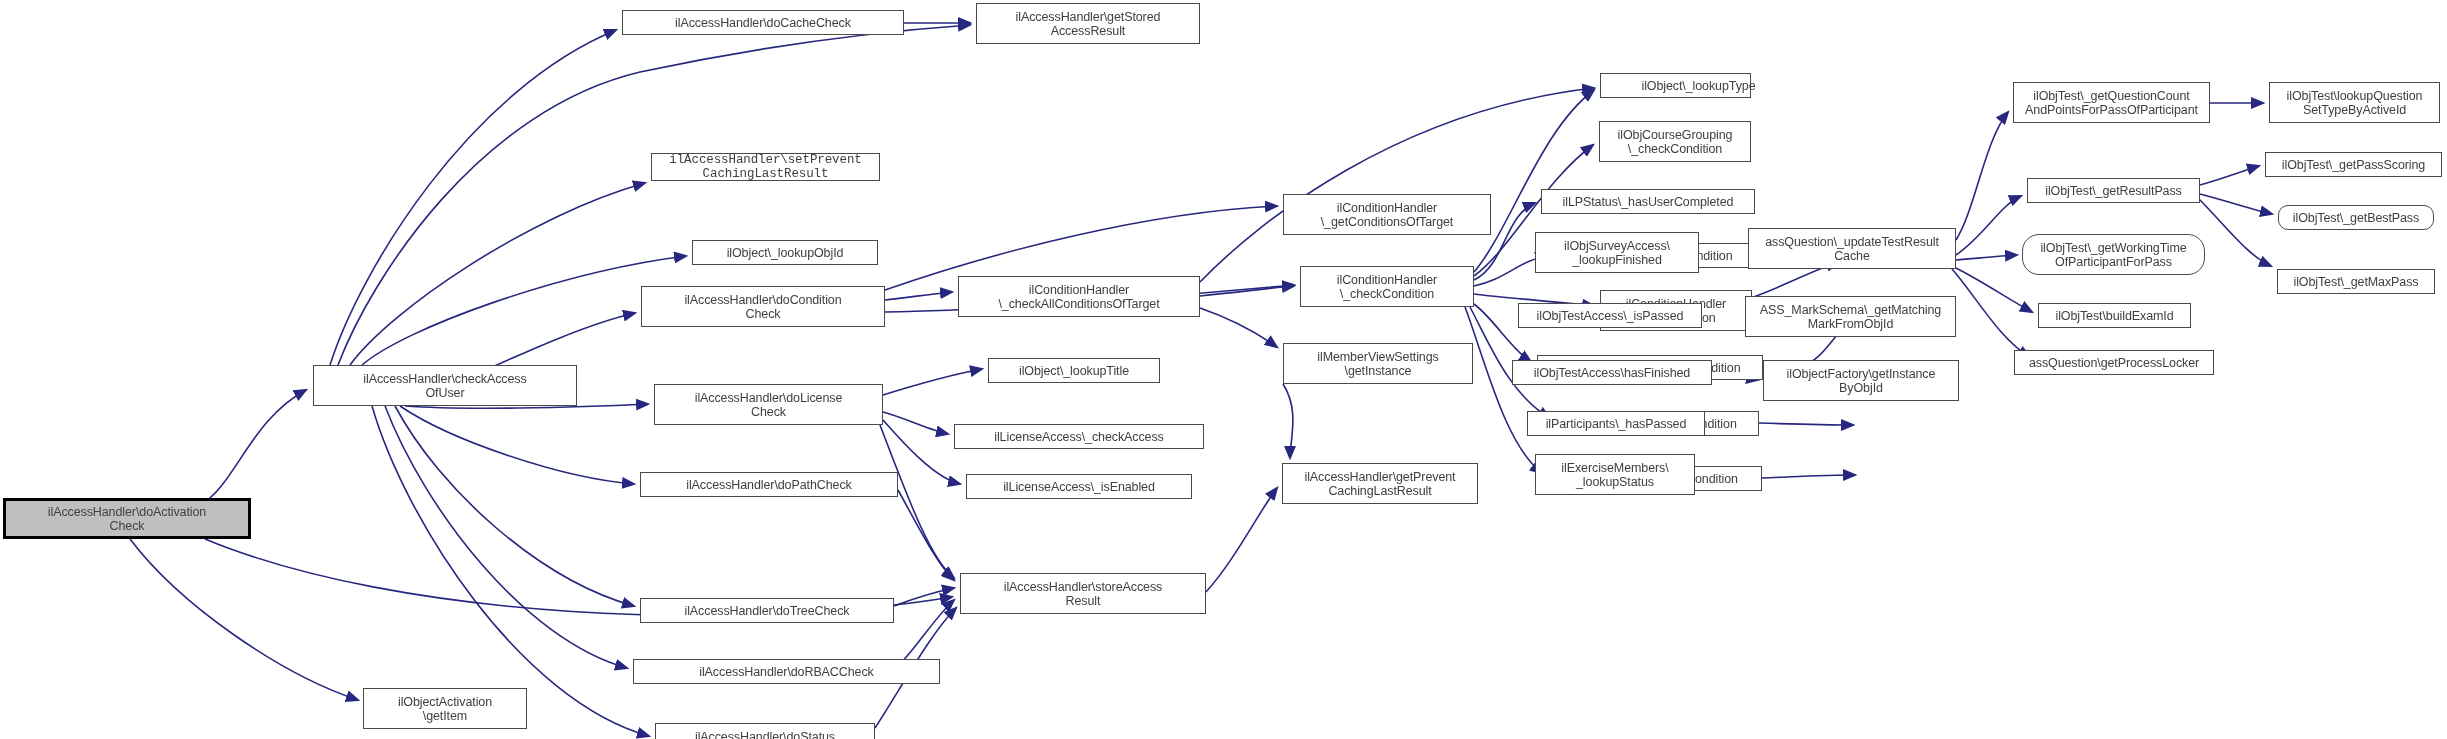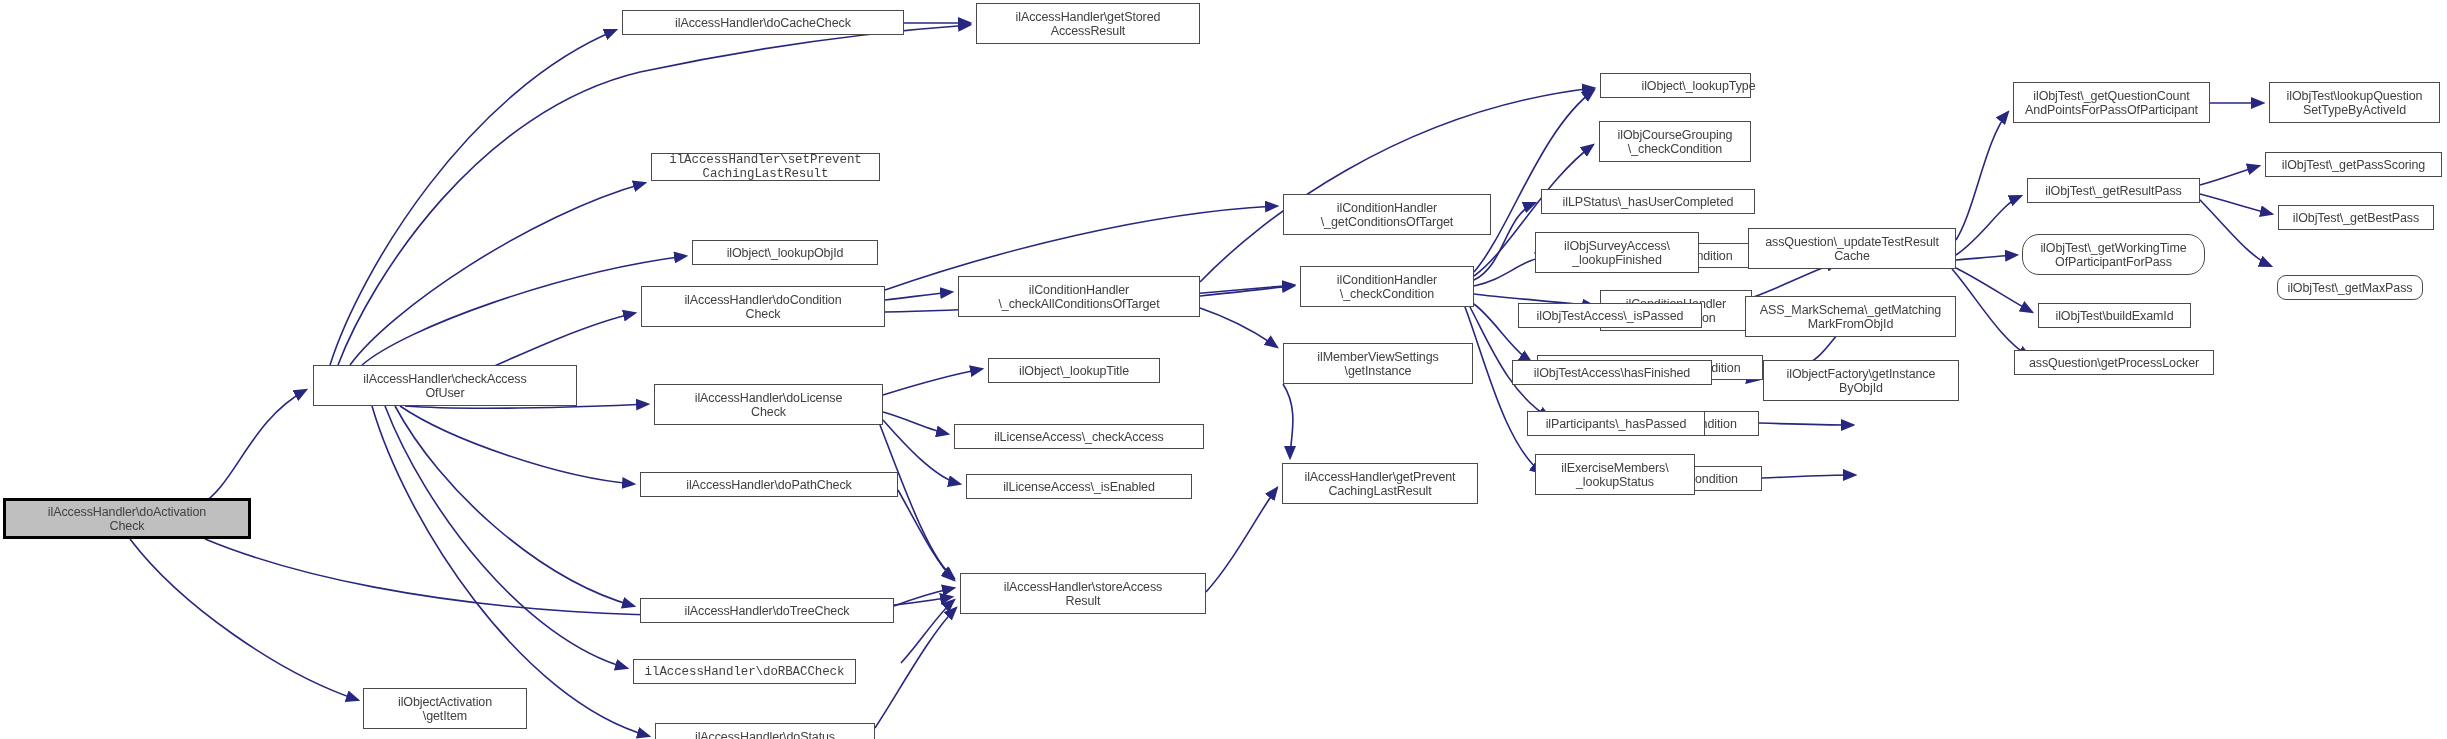--- a/index.html
+++ b/index.html
@@ -124,21 +124,21 @@
 AccessResult</div>
       <div class="node" style="left: 651px; top: 153px; width: 229px; height: 28px; font-family: Liberation Mono, monospace;">ilAccessHandler\setPrevent
 CachingLastResult</div>
       <div class="node" style="left: 692px; top: 240px; width: 186px; height: 25px;">ilObject\_lookupObjId</div>
       <div class="node" style="left: 641px; top: 286px; width: 244px; height: 41px;">ilAccessHandler\doCondition
 Check</div>
       <div class="node" style="left: 654px; top: 384px; width: 229px; height: 41px;">ilAccessHandler\doLicense
 Check</div>
       <div class="node" style="left: 640px; top: 472px; width: 258px; height: 25px;">ilAccessHandler\doPathCheck</div>
       <div class="node" style="left: 640px; top: 598px; width: 254px; height: 25px;">ilAccessHandler\doTreeCheck</div>
-      <div class="node" style="left: 633px; top: 659px; width: 223px; height: 25px; font-family: Liberation Mono, monospace;">ilAccessHandler\doRBACCheck</div>
+      <div class="node" style="left: 633px; top: 659px; width: 307px; height: 25px;">ilAccessHandler\doRBACCheck</div>
       <div class="node" style="left: 655px; top: 723px; width: 220px; height: 41px;">ilAccessHandler\doStatus
 Check</div>
       <div class="node" style="left: 958px; top: 276px; width: 242px; height: 41px;">ilConditionHandler
 \_checkAllConditionsOfTarget</div>
       <div class="node" style="left: 988px; top: 358px; width: 172px; height: 25px;">ilObject\_lookupTitle</div>
       <div class="node" style="left: 954px; top: 424px; width: 250px; height: 25px;">ilLicenseAccess\_checkAccess</div>
       <div class="node" style="left: 966px; top: 474px; width: 226px; height: 25px;">ilLicenseAccess\_isEnabled</div>
       <div class="node" style="left: 960px; top: 573px; width: 246px; height: 41px;">ilAccessHandler\storeAccess
 Result</div>
       <div class="node" style="left: 1283px; top: 194px; width: 208px; height: 41px;">ilConditionHandler
@@ -175,16 +175,16 @@
       <div class="node" style="left: 2013px; top: 82px; width: 197px; height: 41px;">ilObjTest\_getQuestionCount
 AndPointsForPassOfParticipant</div>
       <div class="node" style="left: 2027px; top: 178px; width: 173px; height: 25px;">ilObjTest\_getResultPass</div>
       <div class="node" style="left: 2022px; top: 234px; width: 183px; height: 41px; border-radius: 17px;">ilObjTest\_getWorkingTime
 OfParticipantForPass</div>
       <div class="node" style="left: 2038px; top: 303px; width: 153px; height: 25px;">ilObjTest\buildExamId</div>
       <div class="node" style="left: 2014px; top: 350px; width: 200px; height: 25px;">assQuestion\getProcessLocker</div>
       <div class="node" style="left: 2269px; top: 82px; width: 171px; height: 41px;">ilObjTest\lookupQuestion
 SetTypeByActiveId</div>
       <div class="node" style="left: 2265px; top: 152px; width: 177px; height: 25px;">ilObjTest\_getPassScoring</div>
-      <div class="node" style="left: 2278px; top: 205px; width: 156px; height: 25px;">ilObjTest\_getBestPass</div>
-      <div class="node" style="left: 2277px; top: 275px; width: 146px; height: 25px; border-radius: 9px;">ilObjTest\_getMaxPass</div>
+      <div class="node" style="left: 2278px; top: 205px; width: 156px; height: 25px; border-radius: 10px;">ilObjTest\_getBestPass</div>
+      <div class="node" style="left: 2277px; top: 269px; width: 158px; height: 25px;">ilObjTest\_getMaxPass</div>
     </div>
 </div>
 
 </body></html>

